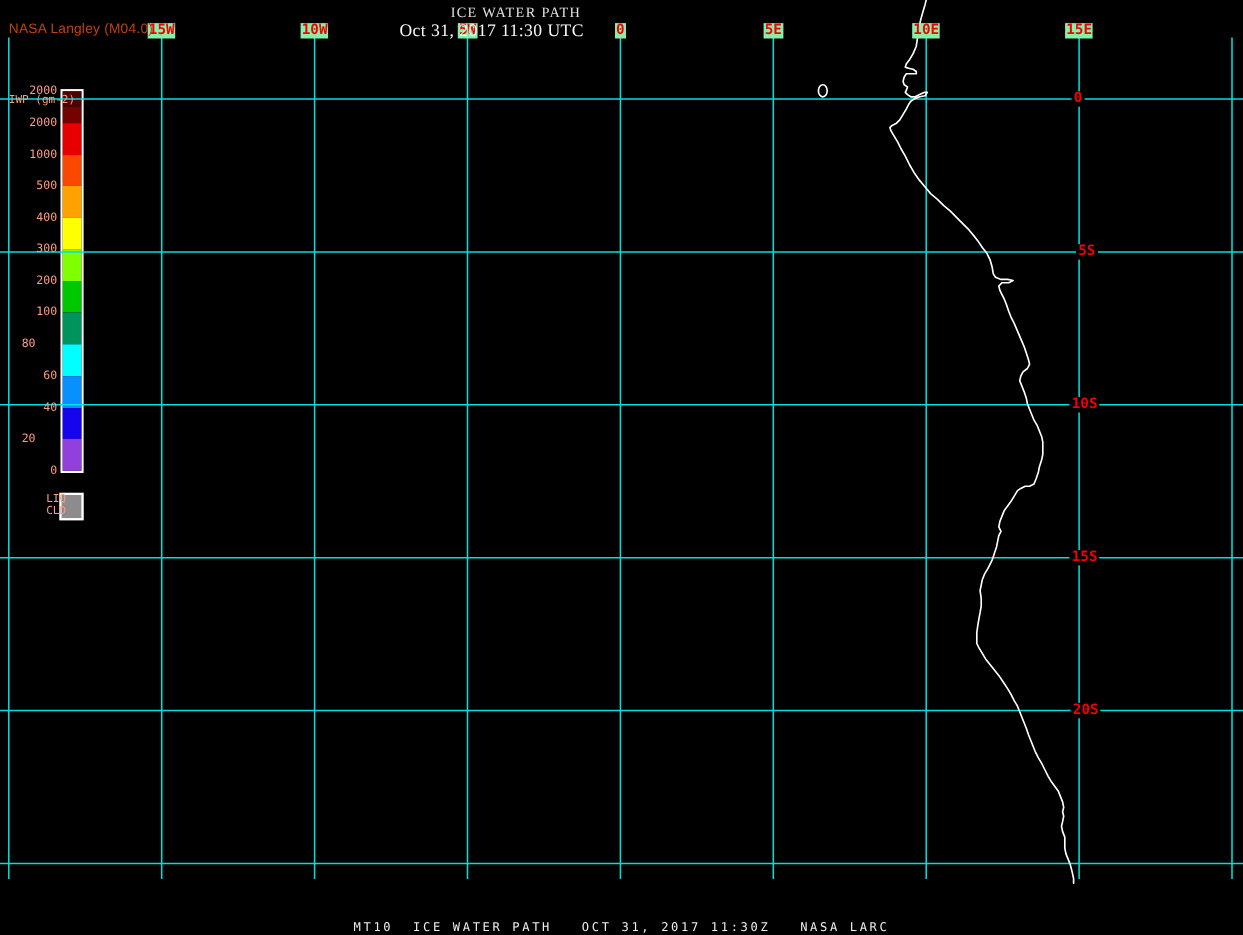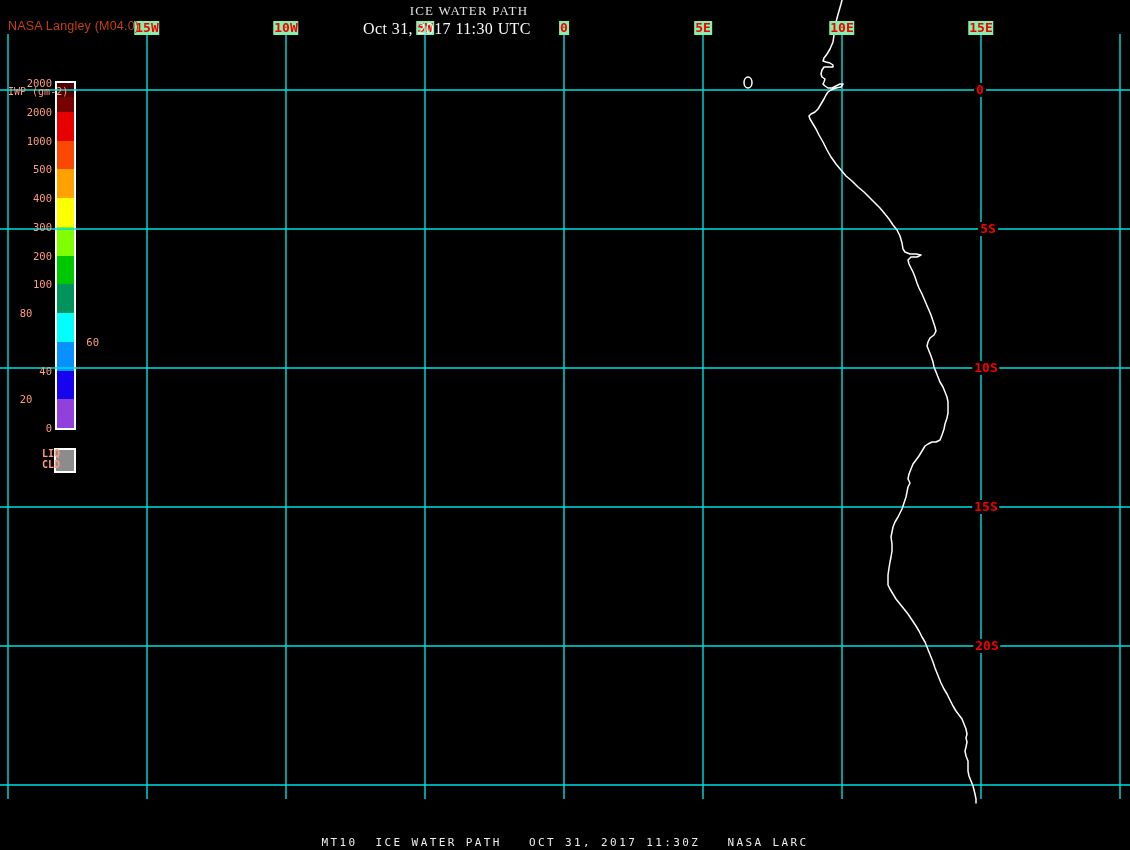--- a/index.html
+++ b/index.html
@@ -15,21 +15,21 @@
   .lon-label{position:absolute;top:21px;transform:translateX(-50%);z-index:3;
              font-size:13px;font-weight:bold;background:#86efac;padding:0 1px;line-height:14px;white-space:nowrap;}
   .lat-label{position:absolute;transform:translate(-50%,-50%);z-index:3;
              font-size:13px;font-weight:bold;background:#000;padding:0 2px;line-height:14px;white-space:nowrap;}
   .cb-bar{position:absolute;left:55px;top:81px;width:17px;height:345px;border:2px solid #fff;z-index:1;}
   .cb-swatch{position:absolute;left:0;width:17px;}
   .cb-title{position:absolute;left:8px;top:62px;z-index:3;font-size:10px;line-height:11px;white-space:pre;}
   .cb-tick{position:absolute;left:0;width:52px;text-align:right;transform:translateY(-50%);z-index:3;
            font-size:10.5px;line-height:11px;white-space:nowrap;}
   .liq-line{position:absolute;left:0;width:60px;text-align:right;z-index:3;
-            font-size:10px;font-weight:bold;line-height:11px;}
+            font-size:10px;font-weight:normal;line-height:11px;}
   .liq-box{position:absolute;left:54px;top:448px;width:18px;height:21px;border:2.5px solid #fff;z-index:1;}
   .footer{position:absolute;left:0;right:0;top:836px;text-align:center;z-index:4;
           font-size:11px;letter-spacing:2.4px;white-space:pre;}
 </style>
 </head>
 <body>
 
 <div id="stage" style="background: rgb(0, 0, 0);">
   <div class="cb-bar" id="cb-bar">
       <div class="cb-swatch" style="top: 0px; height: 14.375px; background: rgb(78, 3, 3);"></div>
@@ -93,20 +93,20 @@
   <div id="cb-ticks">
       <div class="cb-tick" style="top: 83px; color: rgb(255, 157, 125);">2000</div>
       <div class="cb-tick" style="top: 111.75px; color: rgb(255, 157, 125);">2000</div>
       <div class="cb-tick" style="top: 140.5px; color: rgb(255, 157, 125);">1000</div>
       <div class="cb-tick" style="top: 169.25px; color: rgb(255, 157, 125);">500</div>
       <div class="cb-tick" style="top: 198px; color: rgb(255, 157, 125);">400</div>
       <div class="cb-tick" style="top: 226.75px; color: rgb(255, 157, 125);">300</div>
       <div class="cb-tick" style="top: 255.5px; color: rgb(255, 157, 125);">200</div>
       <div class="cb-tick" style="top: 284.25px; color: rgb(255, 157, 125);">100</div>
       <div class="cb-tick" style="top: 313px; color: rgb(255, 157, 125); text-align: center;">80</div>
-      <div class="cb-tick" style="top: 341.75px; color: rgb(255, 157, 125); margin-left: 47px;">60</div>
+      <div class="cb-tick" style="top: 341.75px; color: rgb(255, 157, 125);">60</div>
       <div class="cb-tick" style="top: 370.5px; color: rgb(255, 157, 125);">40</div>
       <div class="cb-tick" style="top: 399.25px; color: rgb(255, 157, 125); text-align: center;">20</div>
       <div class="cb-tick" style="top: 428px; color: rgb(255, 157, 125);">0</div>
     </div>
 
   <div class="footer" id="footer-caption" style="color: rgb(237, 237, 237);">MT10  ICE WATER PATH   OCT 31, 2017 11:30Z   NASA LARC</div>
 </div>
 
 </body></html>

